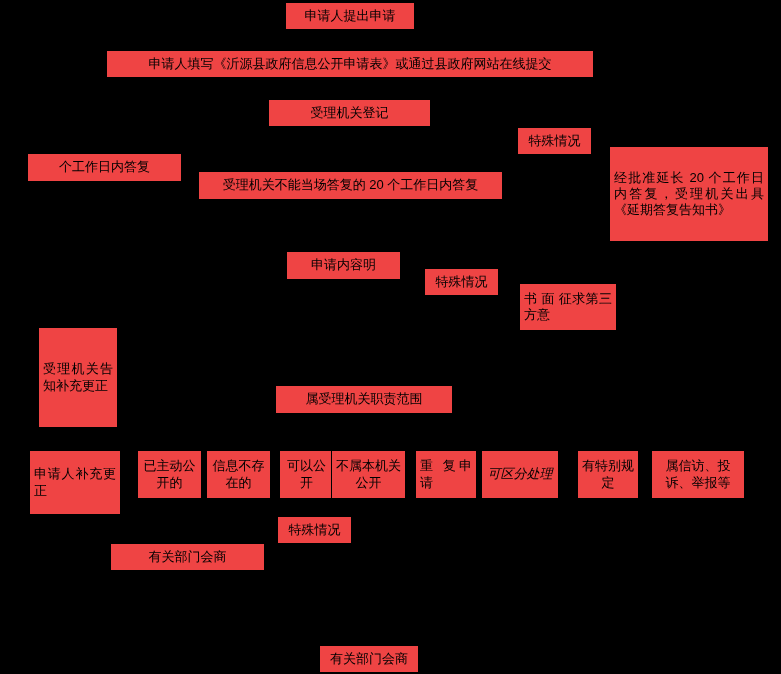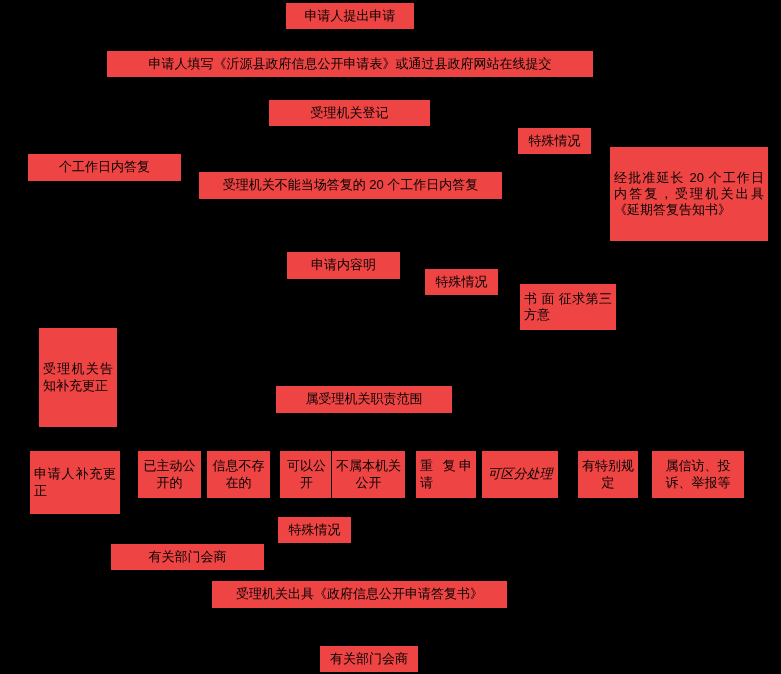--- a/index.html
+++ b/index.html
@@ -56,15 +56,14 @@
   <div class="node" style="left: 137px; top: 450px; width: 65px; height: 49px;">已主动公开的</div>
   <div class="node" style="left: 206px; top: 450px; width: 65px; height: 49px;">信息不存在的</div>
   <div class="node" style="left: 279px; top: 450px; width: 55px; height: 49px;">可以公开</div>
   <div class="node" style="left: 331px; top: 450px; width: 75px; height: 49px;">不属本机关公开</div>
   <div class="node justified" style="left: 415px; top: 450px; width: 62px; height: 49px; display: flex;">重 复申请</div>
   <div class="node justified" style="left: 481px; top: 450px; width: 78px; height: 49px; display: flex; font-style: italic;">可区分处理</div>
   <div class="node" style="left: 577px; top: 450px; width: 62px; height: 49px;">有特别规定</div>
   <div class="node" style="left: 651px; top: 450px; width: 94px; height: 49px;">属信访、投诉、举报等</div>
   <div class="node" style="left: 277px; top: 516px; width: 75px; height: 28px;">特殊情况</div>
   <div class="node" style="left: 110px; top: 543px; width: 155px; height: 28px;">有关部门会商</div>
-  <div class="node" style="left: 211px; top: 580px; width: 297px; height: 29px;">受理机关出具《政府信息公开申请答复书》</div>
   <div class="node" style="left: 319px; top: 645px; width: 100px; height: 28px;">有关部门会商</div>
 </div>
 
 </body></html>

